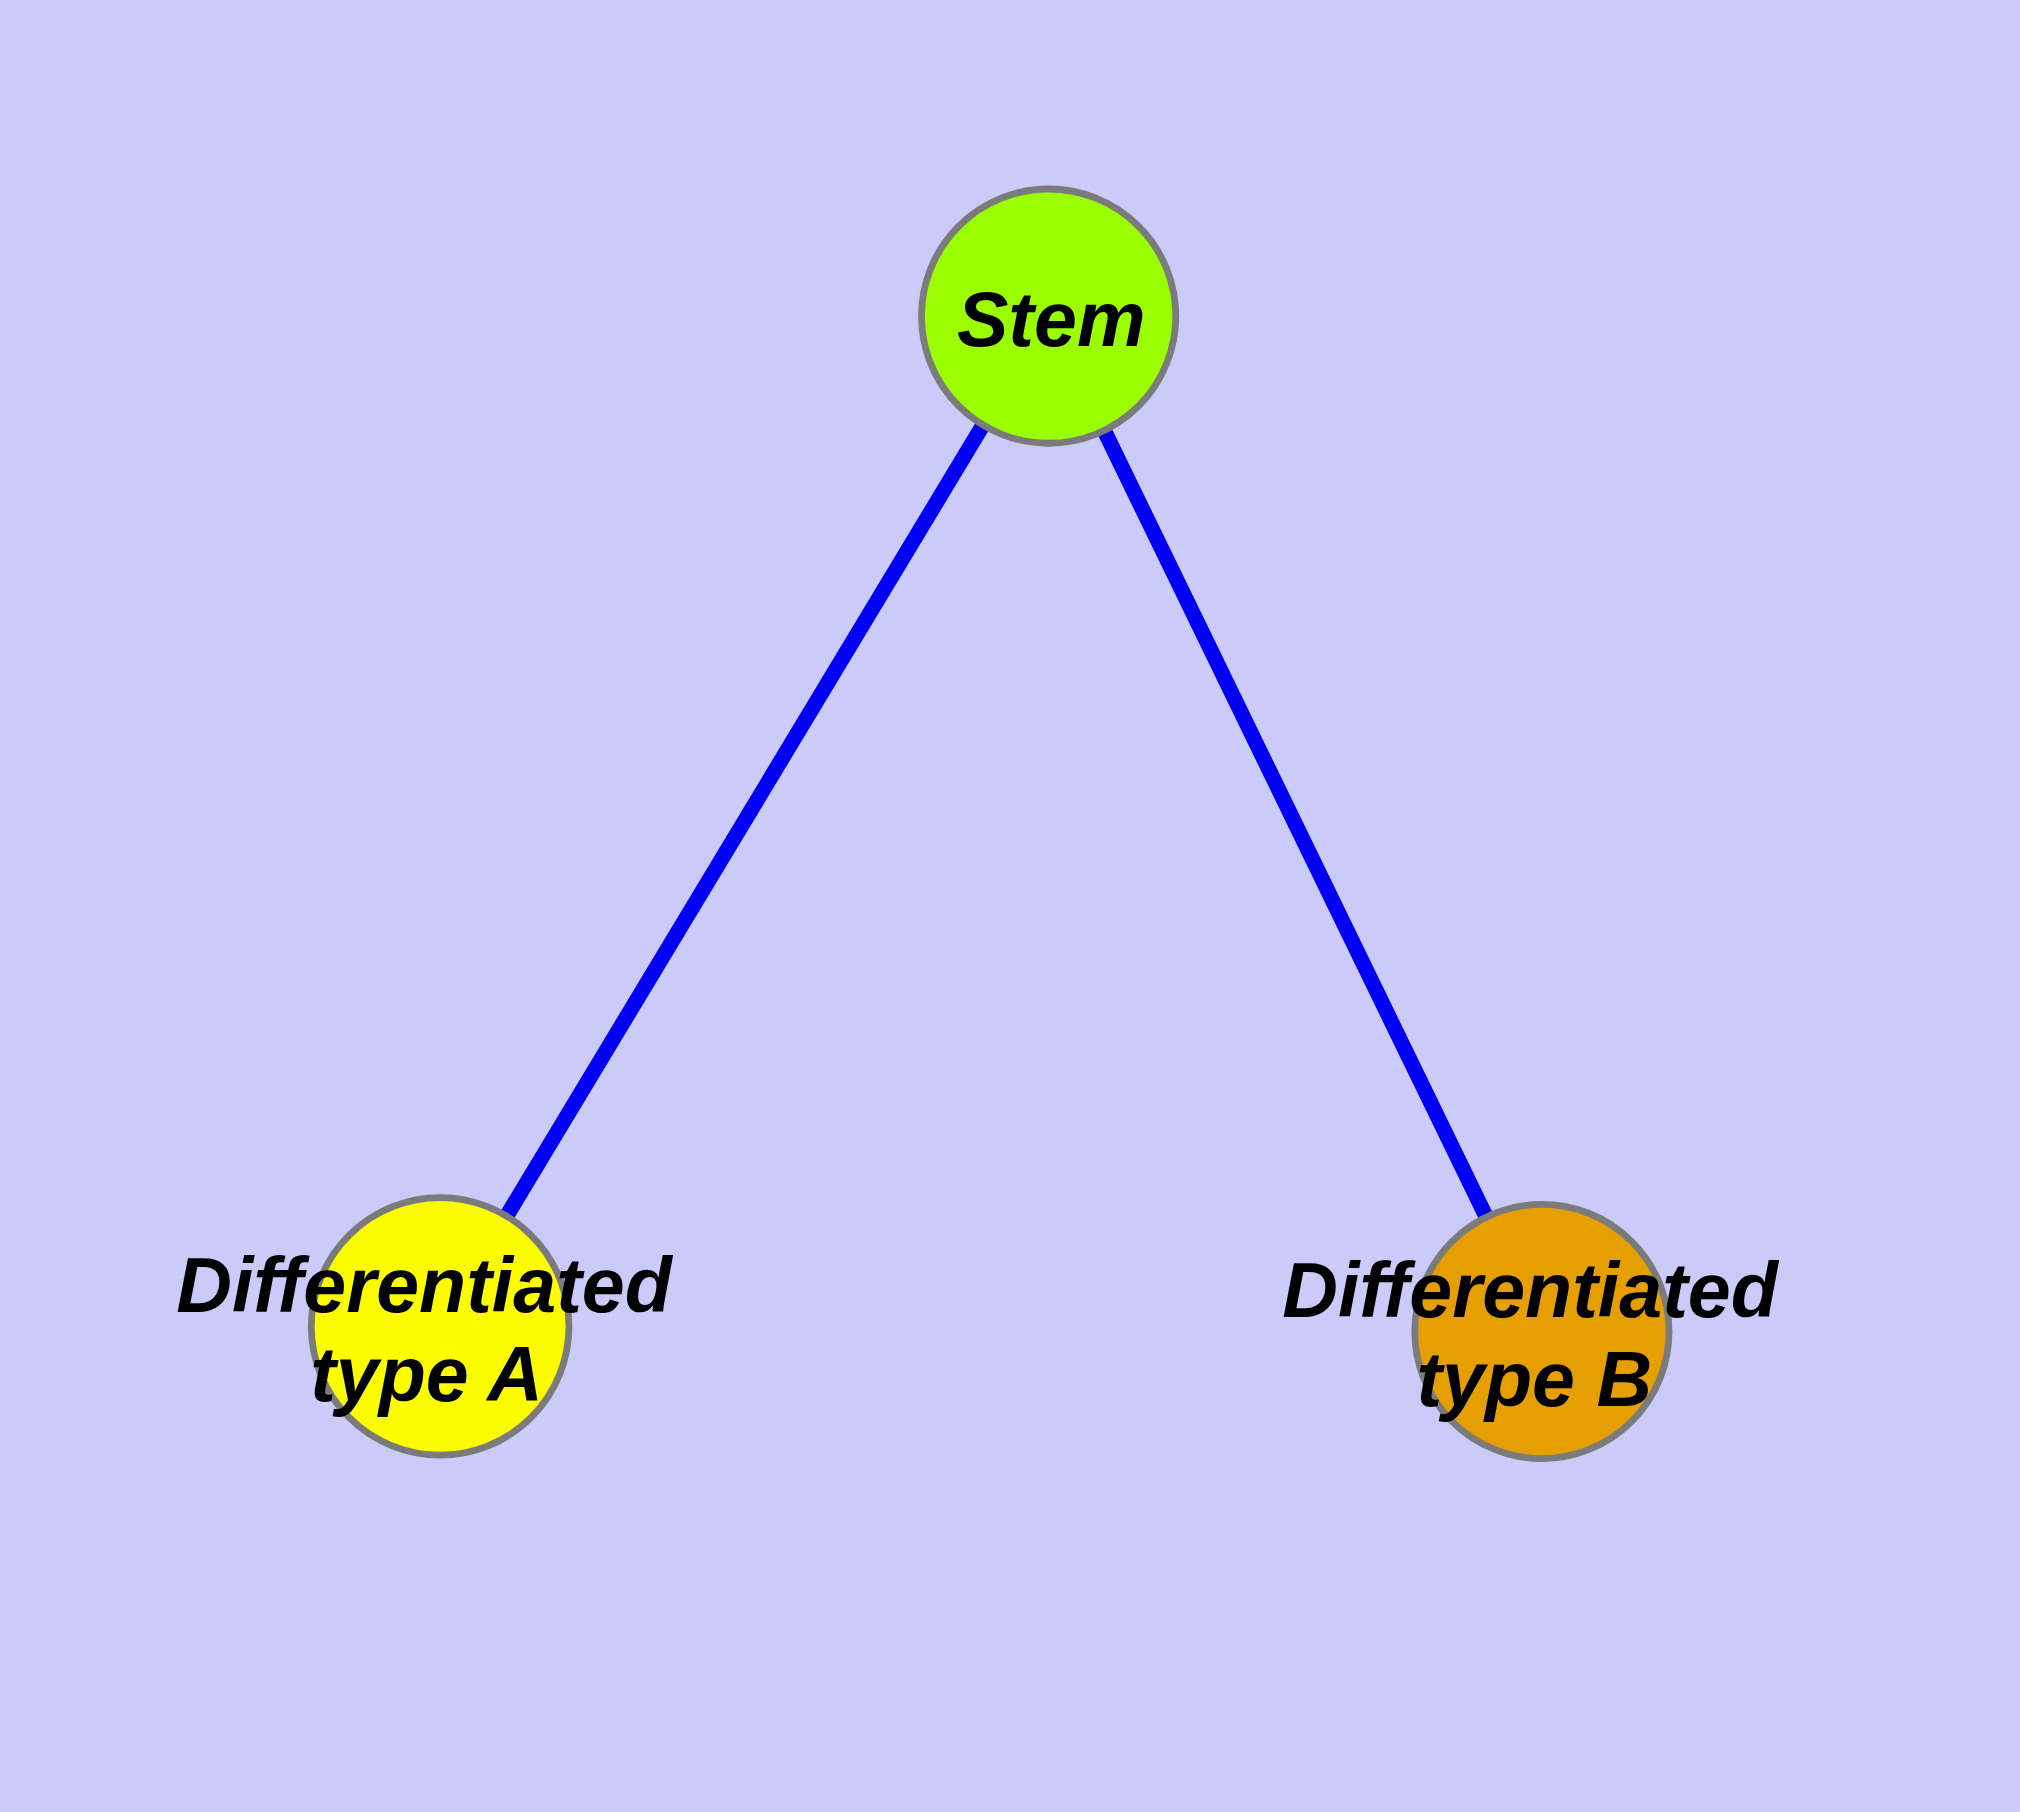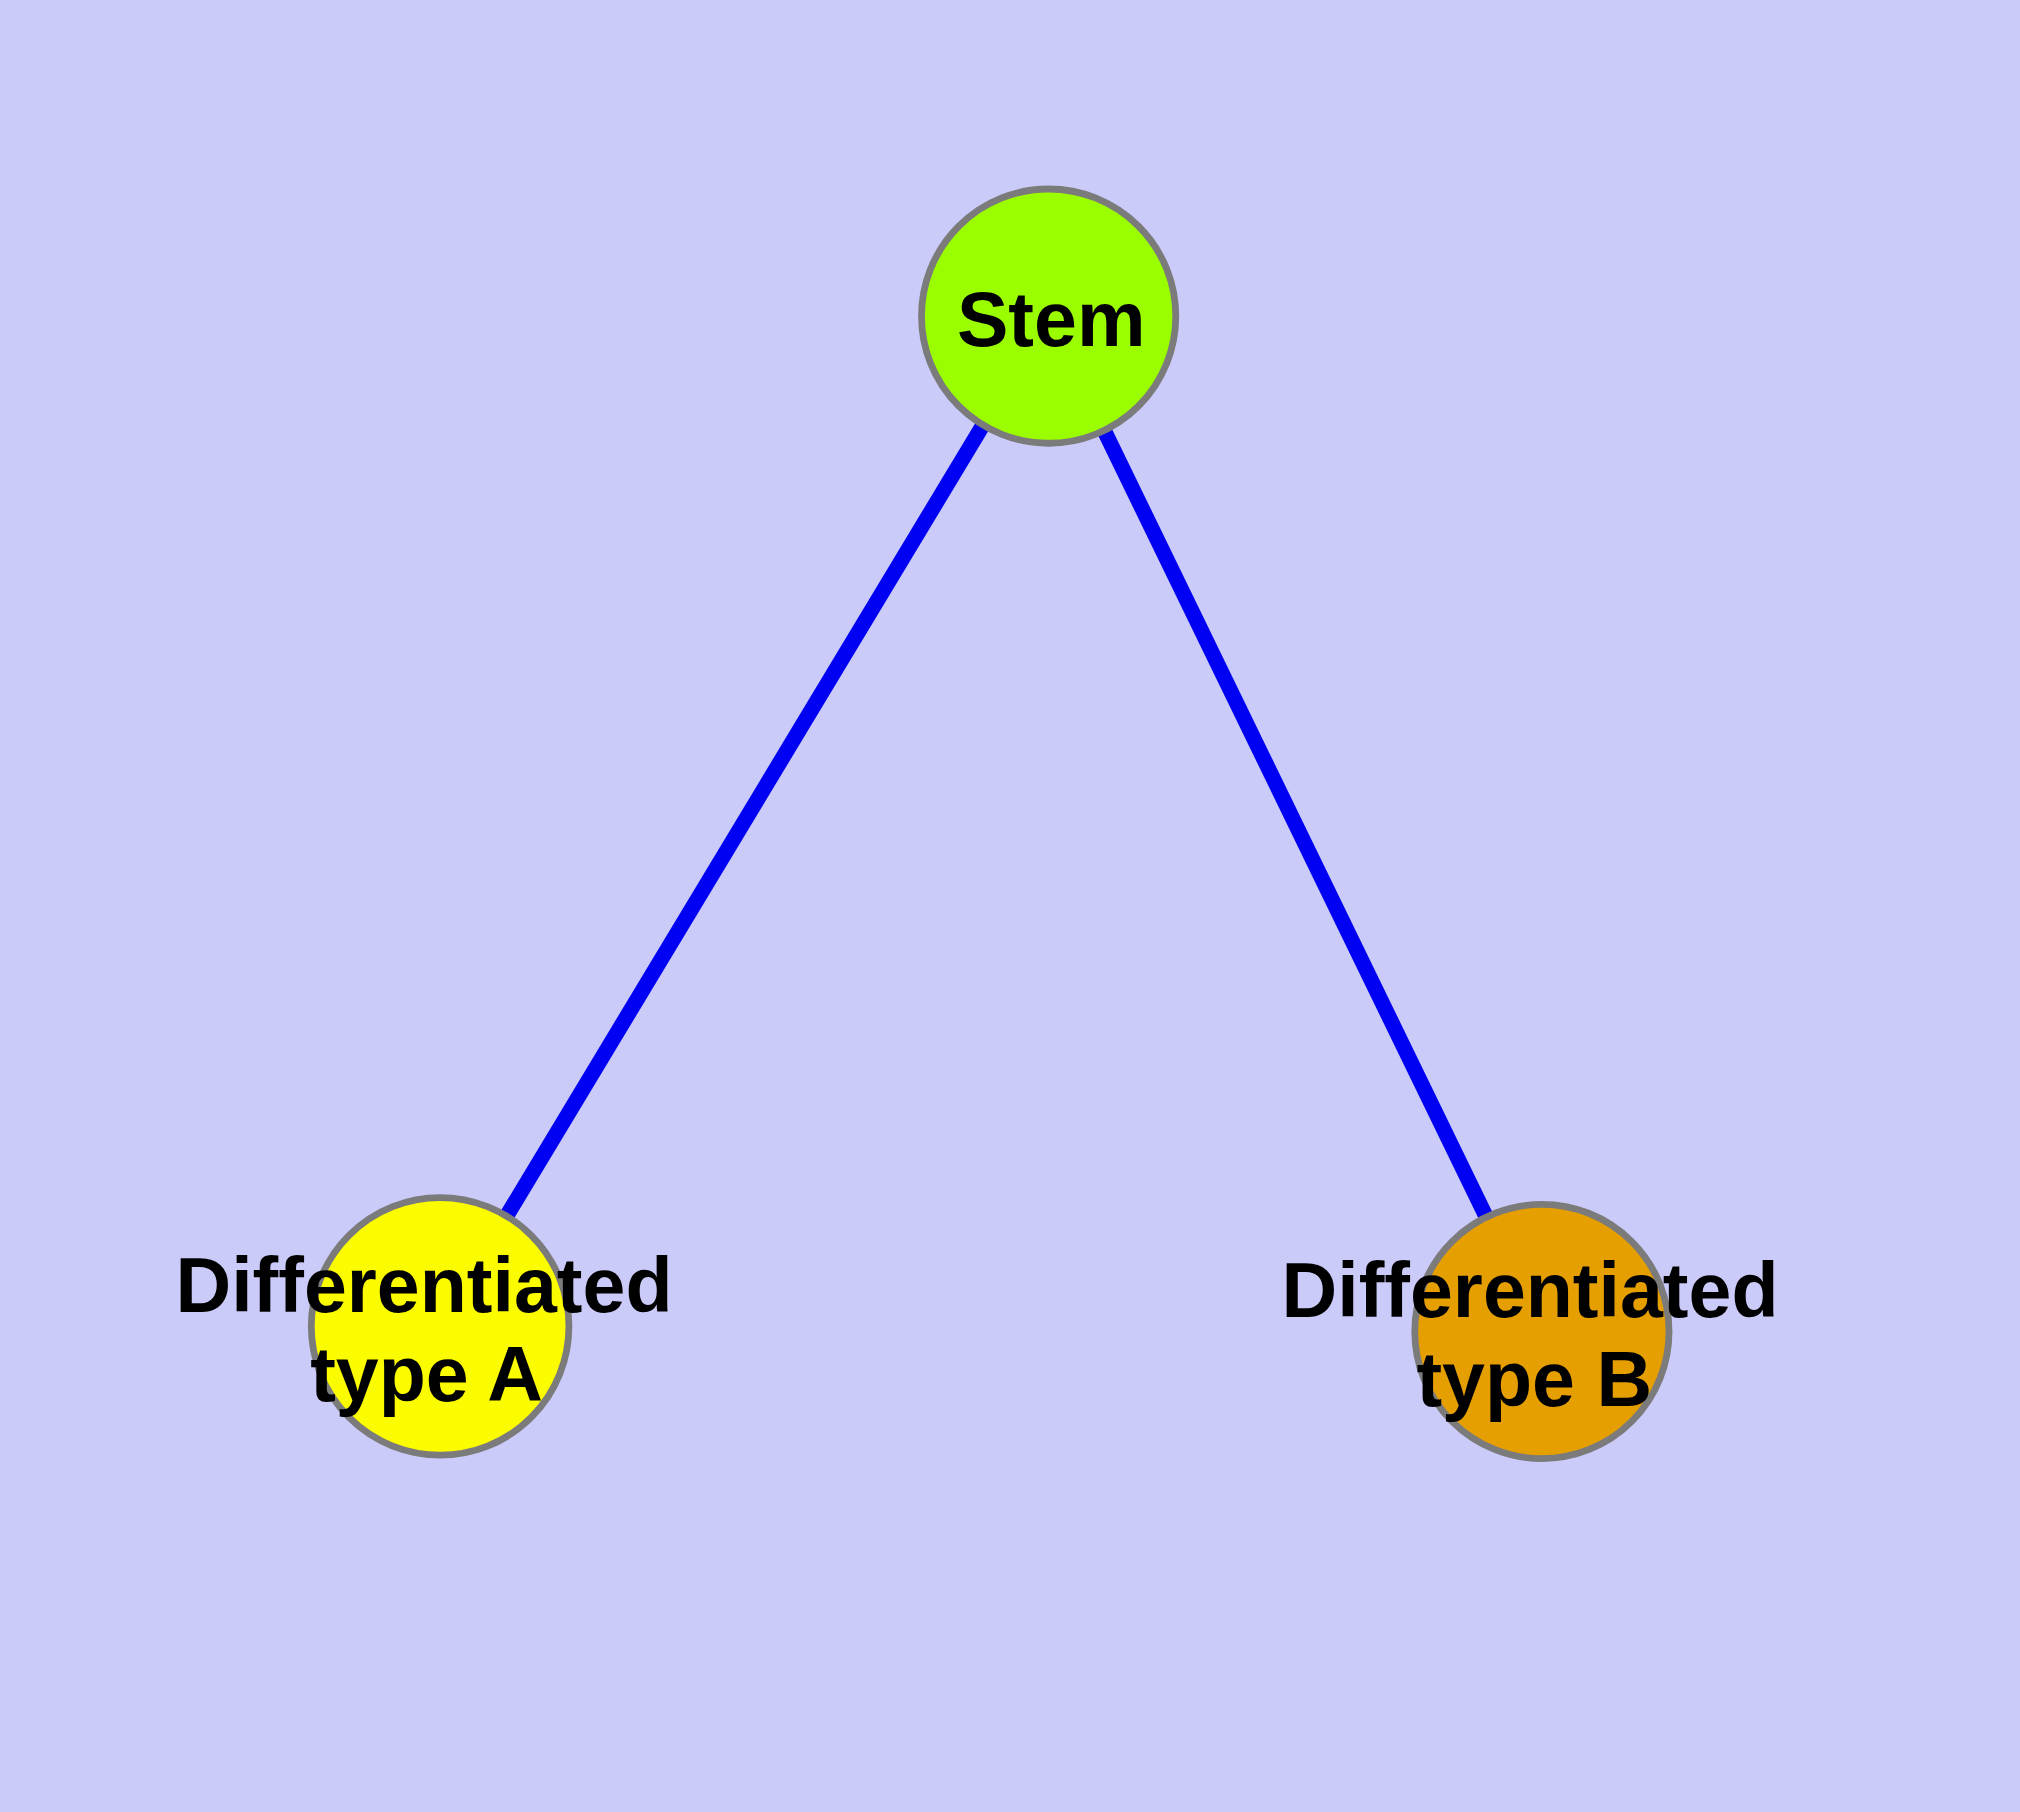--- a/index.html
+++ b/index.html
@@ -8,20 +8,21 @@
     width: 2021px;
     height: 1812px;
     overflow: hidden;
     background: #CBCBFA;
     font-family: "Liberation Sans", sans-serif;
   }
   #stage {
     position: relative;
     width: 2021px;
     height: 1812px;
+    font-style: italic;
   }
   svg {
     display: block;
   }
   .node-circle {
     stroke-width: 8px;
   }
   .edge-line {
     stroke-width: 18px;
     stroke-linecap: butt;

